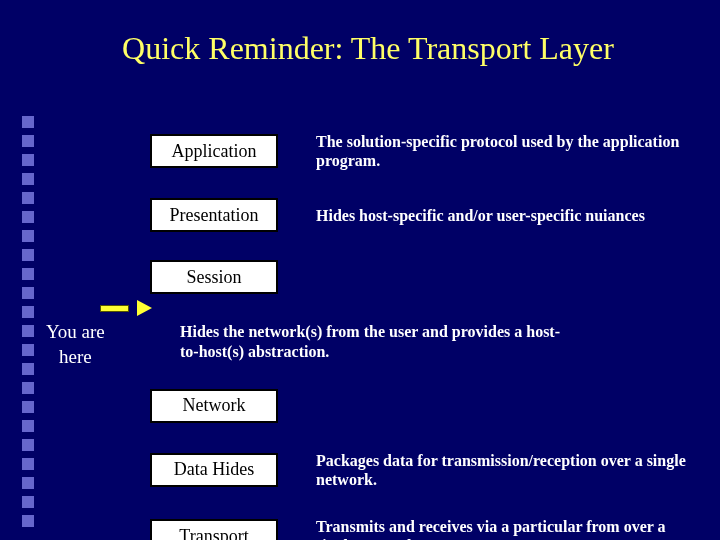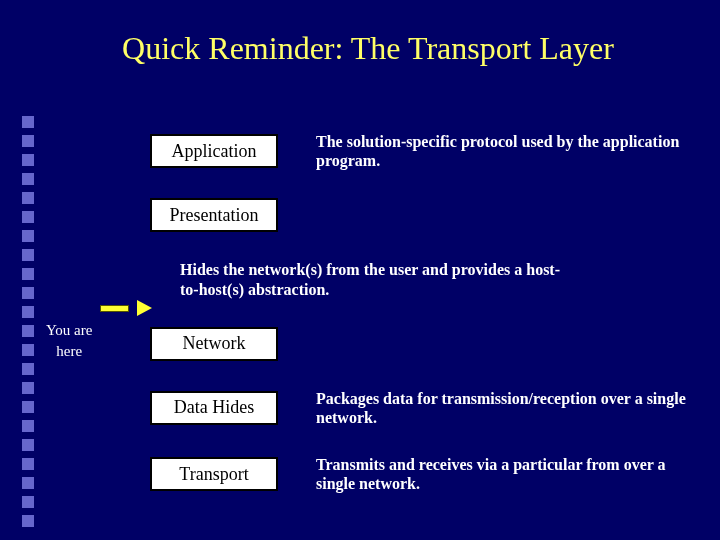--- a/index.html
+++ b/index.html
@@ -82,21 +82,21 @@
     border: 1px solid #555500;
   }
   .you-are-here .arrow-head {
     width: 0; height: 0;
     border-top: 8px solid transparent;
     border-bottom: 8px solid transparent;
     border-left: 15px solid #ffff33;
   }
   .you-are-here .label {
     color: #ffffff;
-    font-size: 15px;
+    font-size: 19px;
     line-height: 1.1;
     text-align: center;
   }
 </style>
 </head>
 <body>
 
 <div class="title">Quick Reminder: The Transport Layer</div>
 
 <div class="bullets">
@@ -133,20 +133,25 @@
   <div class="label">here</div>
 </div>
 
 <div class="content">
   <div class="row">
     <div class="layer-box">Application</div>
     <div class="desc">The solution-specific protocol used by the application program.</div>
   </div>
   <div class="row">
     <div class="layer-box">Presentation</div>
+    <div class="desc">Hides host-specific and/or user-specific nuiances</div>
+  </div>
+  <div class="row">
+    <div class="layer-box">Session</div>
+    <div class="desc"></div>
   </div>
   <div class="row">
     <div class="desc">Hides the network(s) from the user and provides a host-to-host(s) abstraction.</div>
   </div>
   <div class="row">
     <div class="layer-box">Network</div>
     <div class="desc"></div>
   </div>
   <div class="row">
     <div class="layer-box">Data Hides</div>

